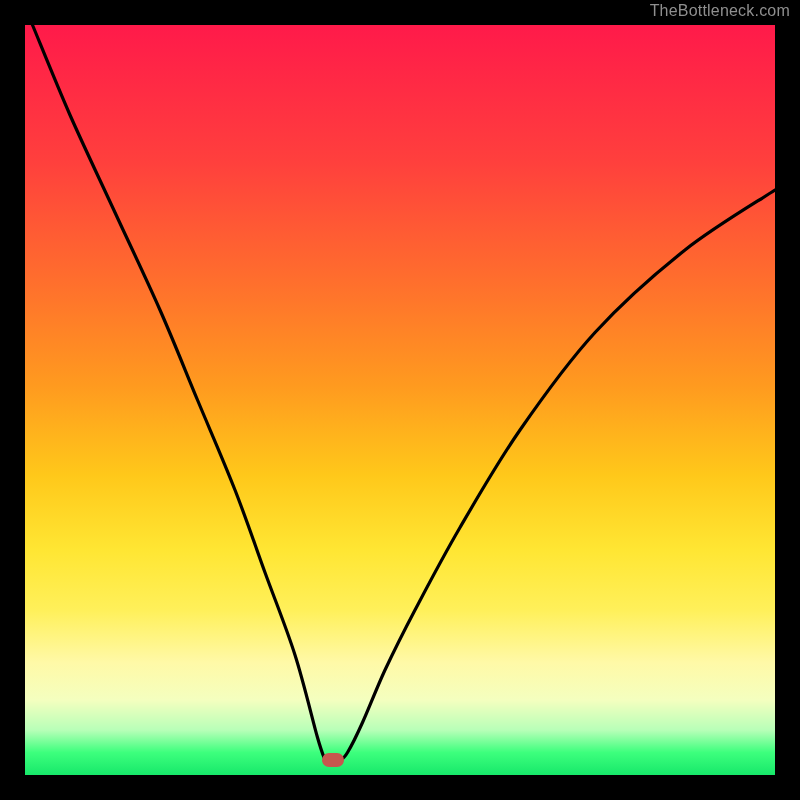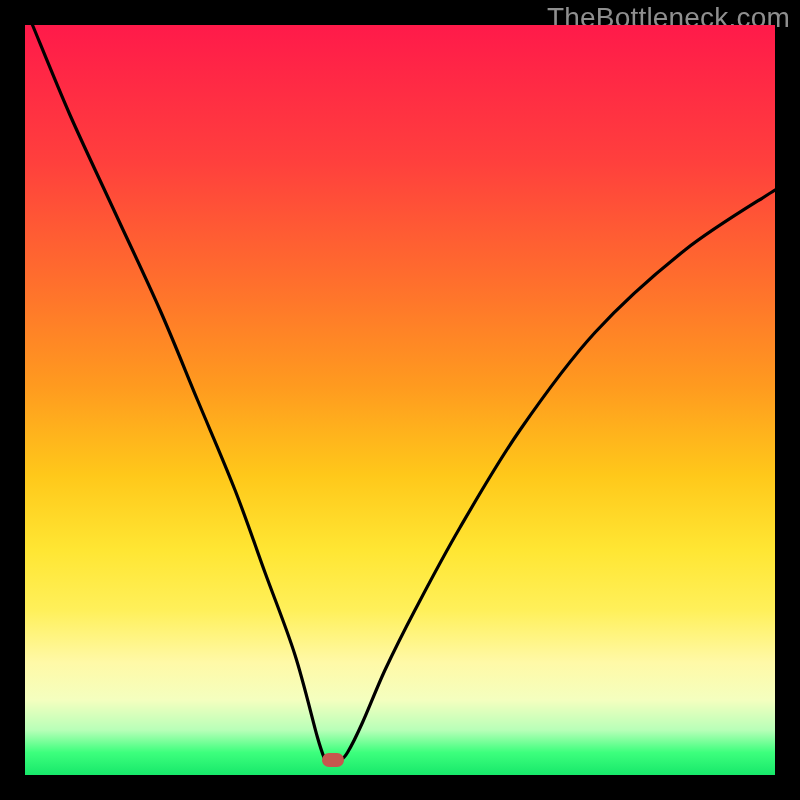--- a/index.html
+++ b/index.html
@@ -40,21 +40,21 @@
       #b8ffb8 94%,
       #3dff7d 97%,
       #17e86a 100%
     );
   }
   .watermark {
     position: absolute;
     top: 2px;
     right: 10px;
     color: #8f8f8f;
-    font-size: 28px;
+    font-size: 16px;
     font-weight: 500;
     letter-spacing: 0.2px;
     user-select: none;
   }
   svg.curve {
     position: absolute;
     left: 0;
     top: 0;
     width: 750px;
     height: 750px;

